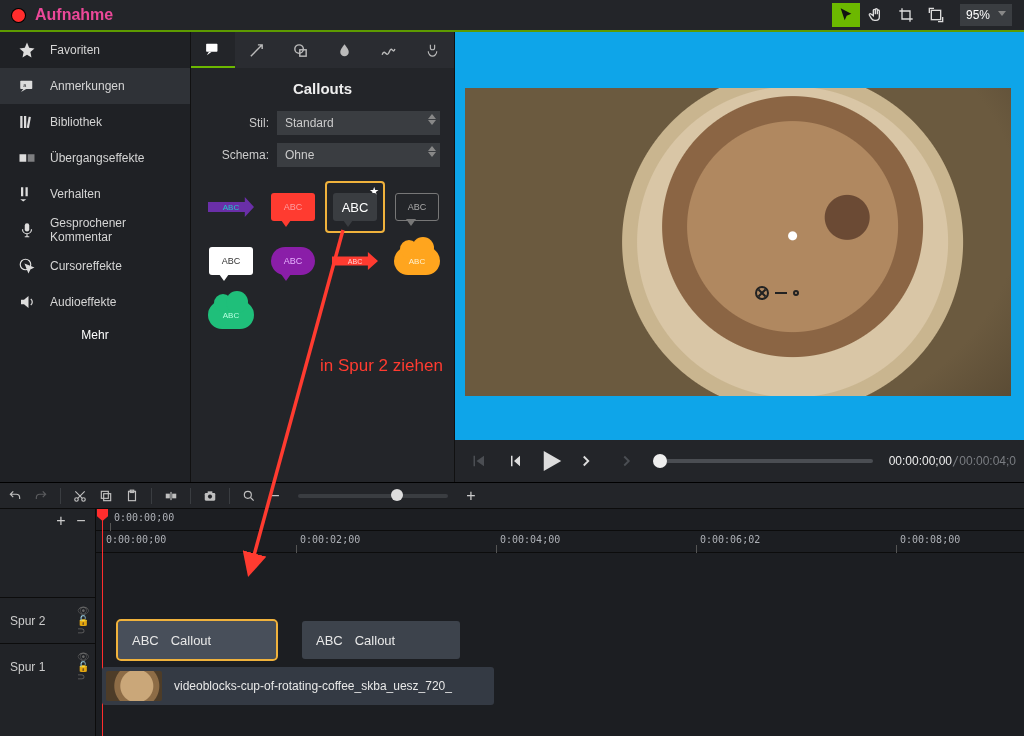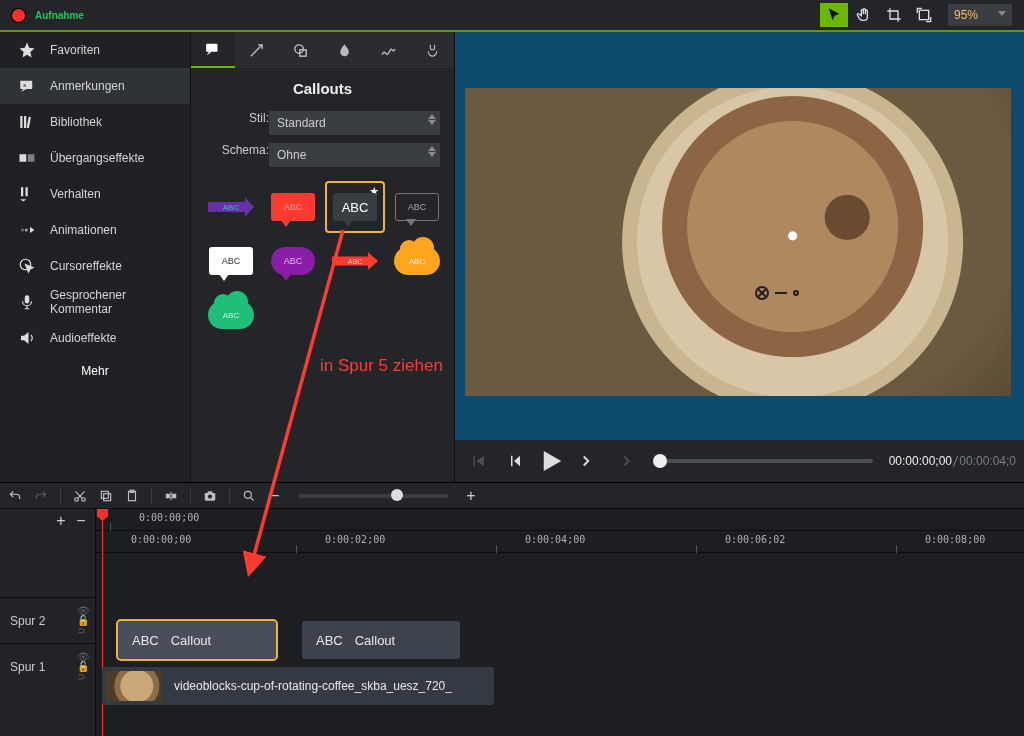--- a/index.html
+++ b/index.html
@@ -1,43 +1,43 @@
 <!DOCTYPE html>
 <html><head>
 <meta charset="utf-8">
 <style>
   * { margin: 0; padding: 0; box-sizing: border-box; font-family: -apple-system, "Helvetica Neue", Arial, sans-serif; user-select: none; }
   html, body { width: 1024px; height: 736px; background: #1b1d21; color: #dcdcdc; overflow: hidden; }
 
   
   #topstrip { height: 32px; background: #232529; display: flex; align-items: center; padding: 0 12px; border-bottom: 2px solid #5d9b00; }
   #rec-dot { width: 13px; height: 13px; border-radius: 50%; background: #ff2d2d; box-shadow: 0 0 0 1px #000; margin-right: 10px; }
-  #top-title { font-size: 10px; font-weight: 600; color: #22c55e; }
+  #top-title { font-size: 16px; font-weight: 600; color: #ec4899; }
   #top-tools { margin-left: auto; display: flex; align-items: center; gap: 2px; }
   .tool-btn { width: 28px; height: 24px; display: flex; align-items: center; justify-content: center; color: #ddd; }
   .tool-btn svg { width: 16px; height: 16px; }
   .tool-btn.active { background: #6cb800; color: #111; }
-  #zoom-box { margin-left: 8px; width: 64px; height: 22px; background: #3a3d41; display: flex; align-items: center; padding: 0 6px; font-size: 12px; color: #fdba74; position: relative; }
+  #zoom-box { margin-left: 8px; width: 52px; height: 22px; background: #3a3d41; display: flex; align-items: center; padding: 0 6px; font-size: 12px; color: #ffffff; position: relative; }
   #zoom-chev { position: absolute; right: 6px; top: 7px; width: 0; height: 0; border-left: 4px solid transparent; border-right: 4px solid transparent; border-top: 5px solid #888; }
 
   
   #sidebar { position: absolute; left: 0; top: 32px; width: 190px; bottom: 254px; background: #1f2125; }
   .side-item { height: 36px; display: flex; align-items: center; gap: 14px; padding-left: 18px; font-size: 12px; color: #d5d5d5; cursor: pointer; }
   .side-item .ic { width: 18px; height: 18px; flex: 0 0 18px; display: flex; align-items: center; justify-content: center; color: #ddd; }
   .side-item.active { background: #2f3237; }
   #side-more { height: 30px; display: flex; align-items: center; justify-content: center; font-size: 12px; color: #ffffff; }
 
   
   #midpanel { position: absolute; left: 190px; top: 32px; width: 265px; bottom: 254px; background: #232529; border-left: 1px solid #111; border-right: 1px solid #111; }
   #tabrow { height: 36px; display: flex; align-items: stretch; background: #2a2c31; }
   .tabbtn { flex: 1; display: flex; align-items: center; justify-content: center; color: #bbb; cursor: pointer; }
   .tabbtn svg { width: 17px; height: 17px; }
   .tabbtn.active { background: #232529; border-bottom: 2px solid #6cb800; color: #fff; }
   #panel-title { text-align: center; font-size: 15px; font-weight: 600; padding: 12px 0 10px; color: #eee; }
-  .prop-row { display: flex; padding: 4px 14px; font-size: 12px; }
+  .prop-row { display: flex; align-items: center; gap: 8px; padding: 4px 14px; font-size: 12px; }
   .prop-row label { width: 64px; text-align: right; color: #ccc; }
   .prop-row .sel { flex: 1; height: 24px; background: #3a3d41; color: #ccc; display: flex; align-items: center; padding: 0 8px; position: relative; }
   .prop-row .sel .updn { position: absolute; right: 4px; top: 3px; display: flex; flex-direction: column; gap: 1px; }
   .prop-row .sel .updn span { width: 0; height: 0; border-left: 4px solid transparent; border-right: 4px solid transparent; }
   .prop-row .sel .updn .u { border-bottom: 5px solid #888; }
   .prop-row .sel .updn .d { border-top: 5px solid #888; }
 
   #thumbgrid { display: grid; grid-template-columns: repeat(4, 56px); grid-auto-rows: 48px; gap: 6px; padding: 12px 12px 0 12px; justify-content: start; }
   .th { display: flex; align-items: center; justify-content: center; border-radius: 2px; position: relative; cursor: grab; }
   .th.sel { outline: 2px solid #f0b23c; }
@@ -46,21 +46,21 @@
   .rect-bubble { width: 44px; height: 28px; border-radius: 3px; }
   .rect-tail { position: absolute; bottom: -6px; left: 10px; width: 0; height: 0; border-left: 5px solid transparent; border-right: 5px solid transparent; }
   .cloud { width: 46px; height: 28px; border-radius: 14px; position: relative; }
   .cloud::before, .cloud::after { content: ""; position: absolute; background: inherit; border-radius: 50%; }
   .cloud::before { width: 18px; height: 18px; top: -7px; left: 6px; }
   .cloud::after  { width: 22px; height: 22px; top: -10px; right: 6px; }
 
   #annot-text { position: absolute; left: 320px; top: 355px; font-size: 17px; color: #ff3b30; line-height: 1.3; text-align: center; pointer-events: none; }
 
   
-  #canvas-wrap { position: absolute; left: 455px; right: 0; top: 32px; bottom: 254px; background: #0c4a6e; }
+  #canvas-wrap { position: absolute; left: 455px; right: 0; top: 32px; bottom: 254px; background: #0ea5e9; }
   #preview { position: absolute; left: 10px; top: 56px; width: 546px; height: 308px; background:#3b2e22; overflow: hidden; }
   
   #preview::before { content:""; position:absolute; inset:0;
     background:
       radial-gradient(circle at 60% 48%, #fff 0 4px, transparent 5px),
       radial-gradient(circle at 70% 42%, #6b4a34 0 22px, transparent 23px),
       radial-gradient(circle at 60% 45%, #b08860 0 105px, #8b6544 106px 130px, transparent 131px),
       radial-gradient(circle at 60% 50%, #d9c6a6 0 155px, #c9b58f 156px 170px, transparent 171px),
       radial-gradient(ellipse 560px 400px at 40% 40%, #6b5a3f 0 60%, #3d3223 100%);
   }
@@ -99,21 +99,21 @@
   .trklabel { height: 46px; display: flex; align-items: center; gap: 6px; padding-left: 10px; font-size: 12px; color: #ccc; border-top: 1px solid #0c0c0c; }
   .trklabel .tog { display: flex; flex-direction: column; gap: 2px; margin-left: auto; margin-right: 6px; }
   .trklabel .tog span { width: 12px; height: 8px; color: #666; font-size: 10px; line-height: 8px; }
   #trklabels .spacer { height: 64px; }
 
   #trkarea { flex: 1; position: relative; background: #1c1e22; overflow: hidden; }
   #ruler1 { position: absolute; left: 0; right: 0; top: 0; height: 22px; background: #1c1e22; border-bottom: 1px solid #0c0c0c; }
   #ruler2 { position: absolute; left: 0; right: 0; top: 22px; height: 22px; background: #1c1e22; border-bottom: 1px solid #0c0c0c; }
   .tick { position: absolute; top: 0; height: 22px; }
   .tick .m { position:absolute; left:0; bottom:0; width:1px; height:8px; background:#555;}
-  .tick .lbl { position:absolute; left:4px; top:3px; font-size:10px; color:#aeb1b7; font-family: ui-monospace, monospace; margin-left: 25px;}
+  .tick .lbl { position:absolute; left:4px; top:3px; font-size:10px; color:#aeb1b7; font-family: ui-monospace, monospace;}
   #playhead { position: absolute; left: 6px; top: 0; bottom: 0; width: 1px; background: #ff2d2d; }
   #playhead::before { content:""; position:absolute; left:-5px; top:0; width:11px; height:12px; background:#ff2d2d; clip-path: polygon(0 0,100% 0,100% 60%,50% 100%,0 60%);}
 
   .trackrow { position: absolute; left: 0; right: 0; height: 46px; }
   #trackrow-2 { top: 108px; }
   #trackrow-1 { top: 154px; }
 
   .clip { position: absolute; top: 4px; height: 38px; border-radius: 3px; display: flex; align-items: center; gap: 12px; padding: 0 14px; font-size: 13px; color: #e8e8e8; }
   .clip.callout { background: #3d434c; }
   .clip.callout.sel { outline: 2px solid #f0b23c; background: #484f5a; }
@@ -203,44 +203,34 @@
           <rect x="4" y="3" width="3" height="12"></rect>
           <rect x="10" y="3" width="3" height="12"></rect>
           <path d="M3 19l4 3 4-3z"></path>
         </svg>
       </span>
     <span>Verhalten</span>
   </div>
   <div class="side-item">
     <span class="ic">
         <svg viewBox="0 0 24 24" fill="currentColor">
-          <circle cx="6" cy="12" r="2" opacity=".4"></circle>
-          <circle cx="11" cy="12" r="2" opacity=".7"></circle>
-          <path d="M16 8l6 4-6 4z"></path>
-        </svg>
-      </span>
-    <span>Animationen</span>
+          <rect x="9" y="3" width="6" height="11" rx="3"></rect>
+          <path d="M6 11a6 6 0 0012 0M12 17v4M9 21h6" stroke="currentColor" stroke-width="1.6" fill="none"></path>
+        </svg>
+      </span>
+    <span>Gesprochener Kommentar</span>
   </div>
   <div class="side-item">
     <span class="ic">
         <svg viewBox="0 0 24 24" fill="none" stroke="currentColor" stroke-width="1.6">
           <circle cx="10" cy="10" r="7"></circle>
           <path d="M10 10l4 10 2-4 4-2z" fill="currentColor"></path>
         </svg>
       </span>
     <span>Cursoreffekte</span>
-  </div>
-  <div class="side-item">
-    <span class="ic">
-        <svg viewBox="0 0 24 24" fill="currentColor">
-          <rect x="9" y="3" width="6" height="11" rx="3"></rect>
-          <path d="M6 11a6 6 0 0012 0M12 17v4M9 21h6" stroke="currentColor" stroke-width="1.6" fill="none"></path>
-        </svg>
-      </span>
-    <span>Gesprochener Kommentar</span>
   </div>
   <div class="side-item">
     <span class="ic">
         <svg viewBox="0 0 24 24" fill="currentColor">
           <path d="M4 9h4l6-5v16l-6-5H4z"></path>
           <path d="M17 8a5 5 0 010 8" stroke="currentColor" stroke-width="1.6" fill="none"></path>
         </svg>
       </span>
     <span>Audioeffekte</span>
   </div>
@@ -357,21 +347,21 @@
     </div>
 
     <div class="th">
       <div class="bubble cloud" style="background:#1fbf7a;">
           <span style="position:relative;z-index:1;color:#b6ffe0;font-size:8px;">ABC</span>
         </div>
     </div>
   </div>
 </div>
 
-<div id="annot-text">in Spur 5
+<div id="annot-text">in Spur 2
 ziehen</div>
 
 <div id="canvas-wrap">
   <div id="preview">
     <div id="sel-marks">
       <span class="circ"></span>
         <span class="dash"></span>
         <span class="dot"></span>
     </div>
   </div>

